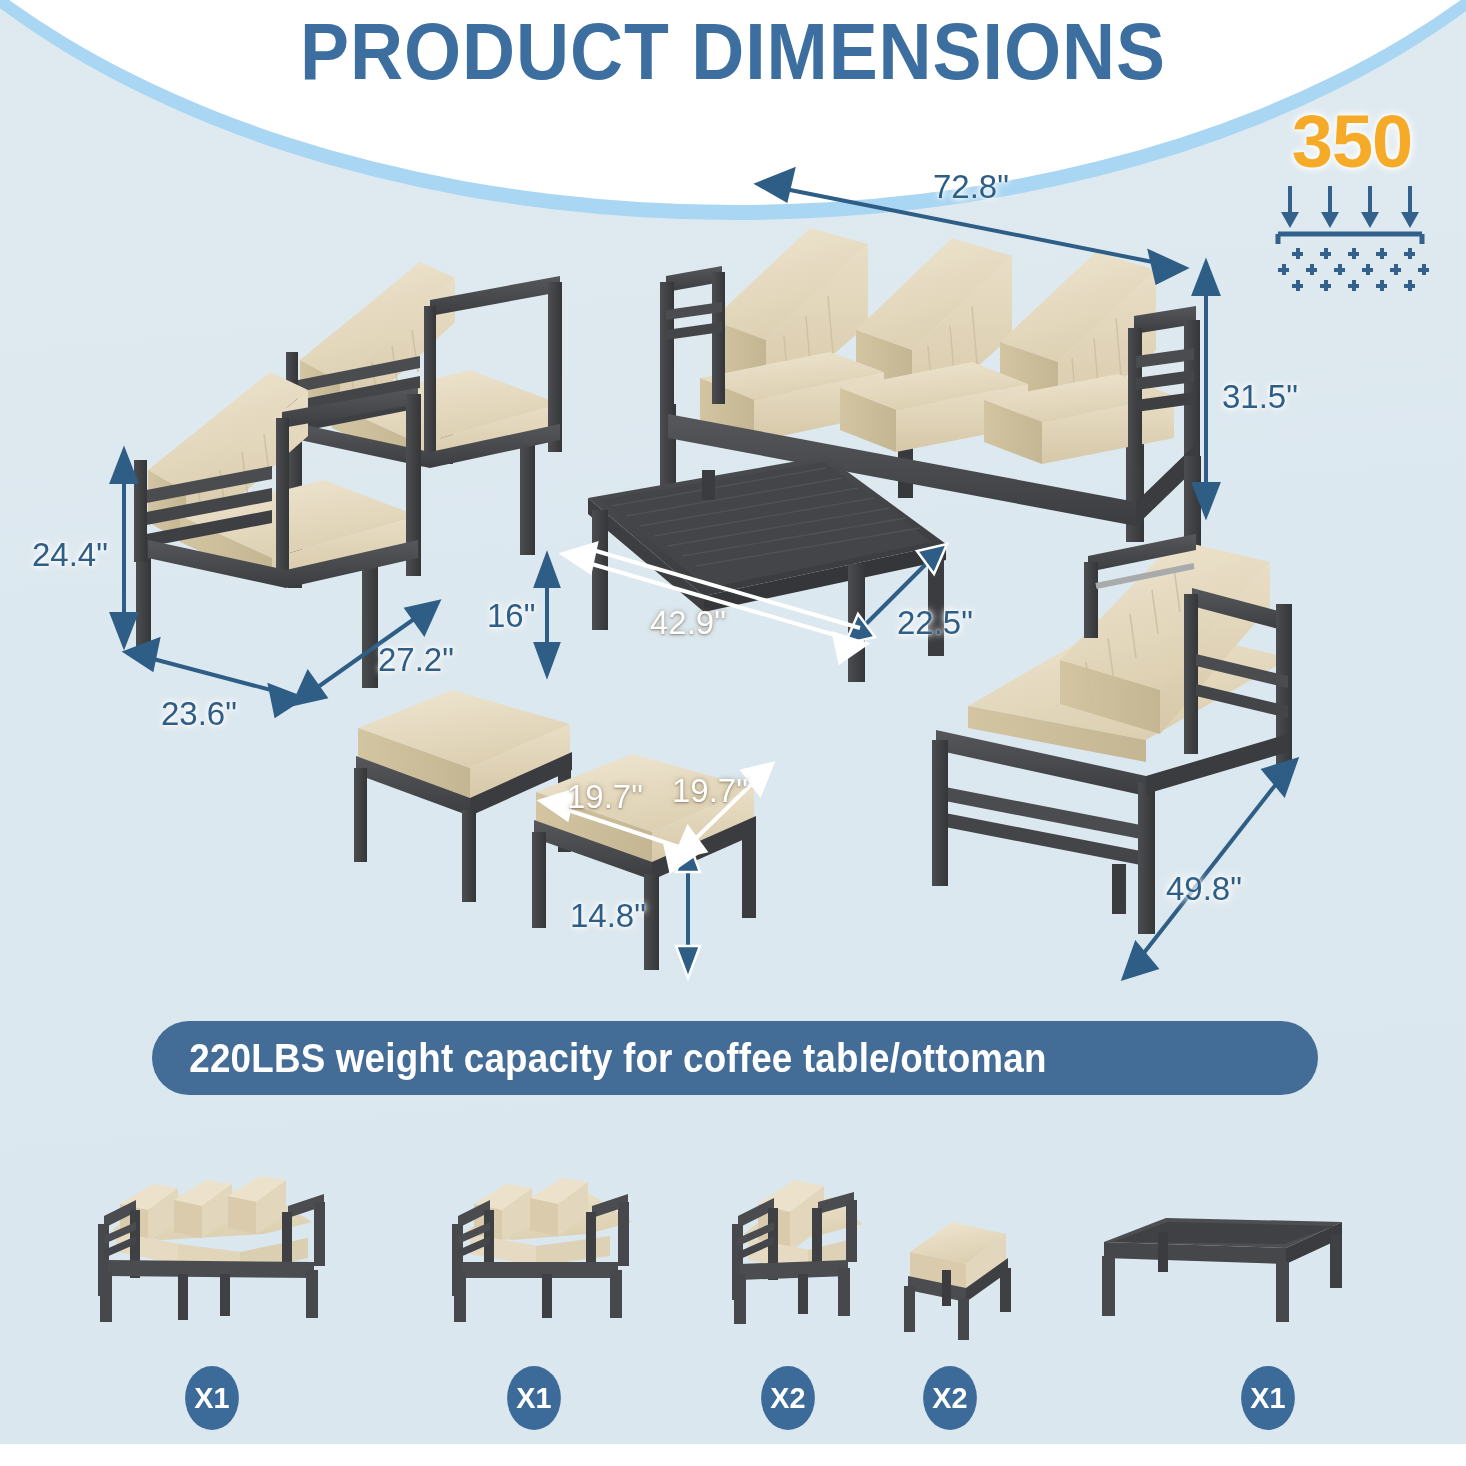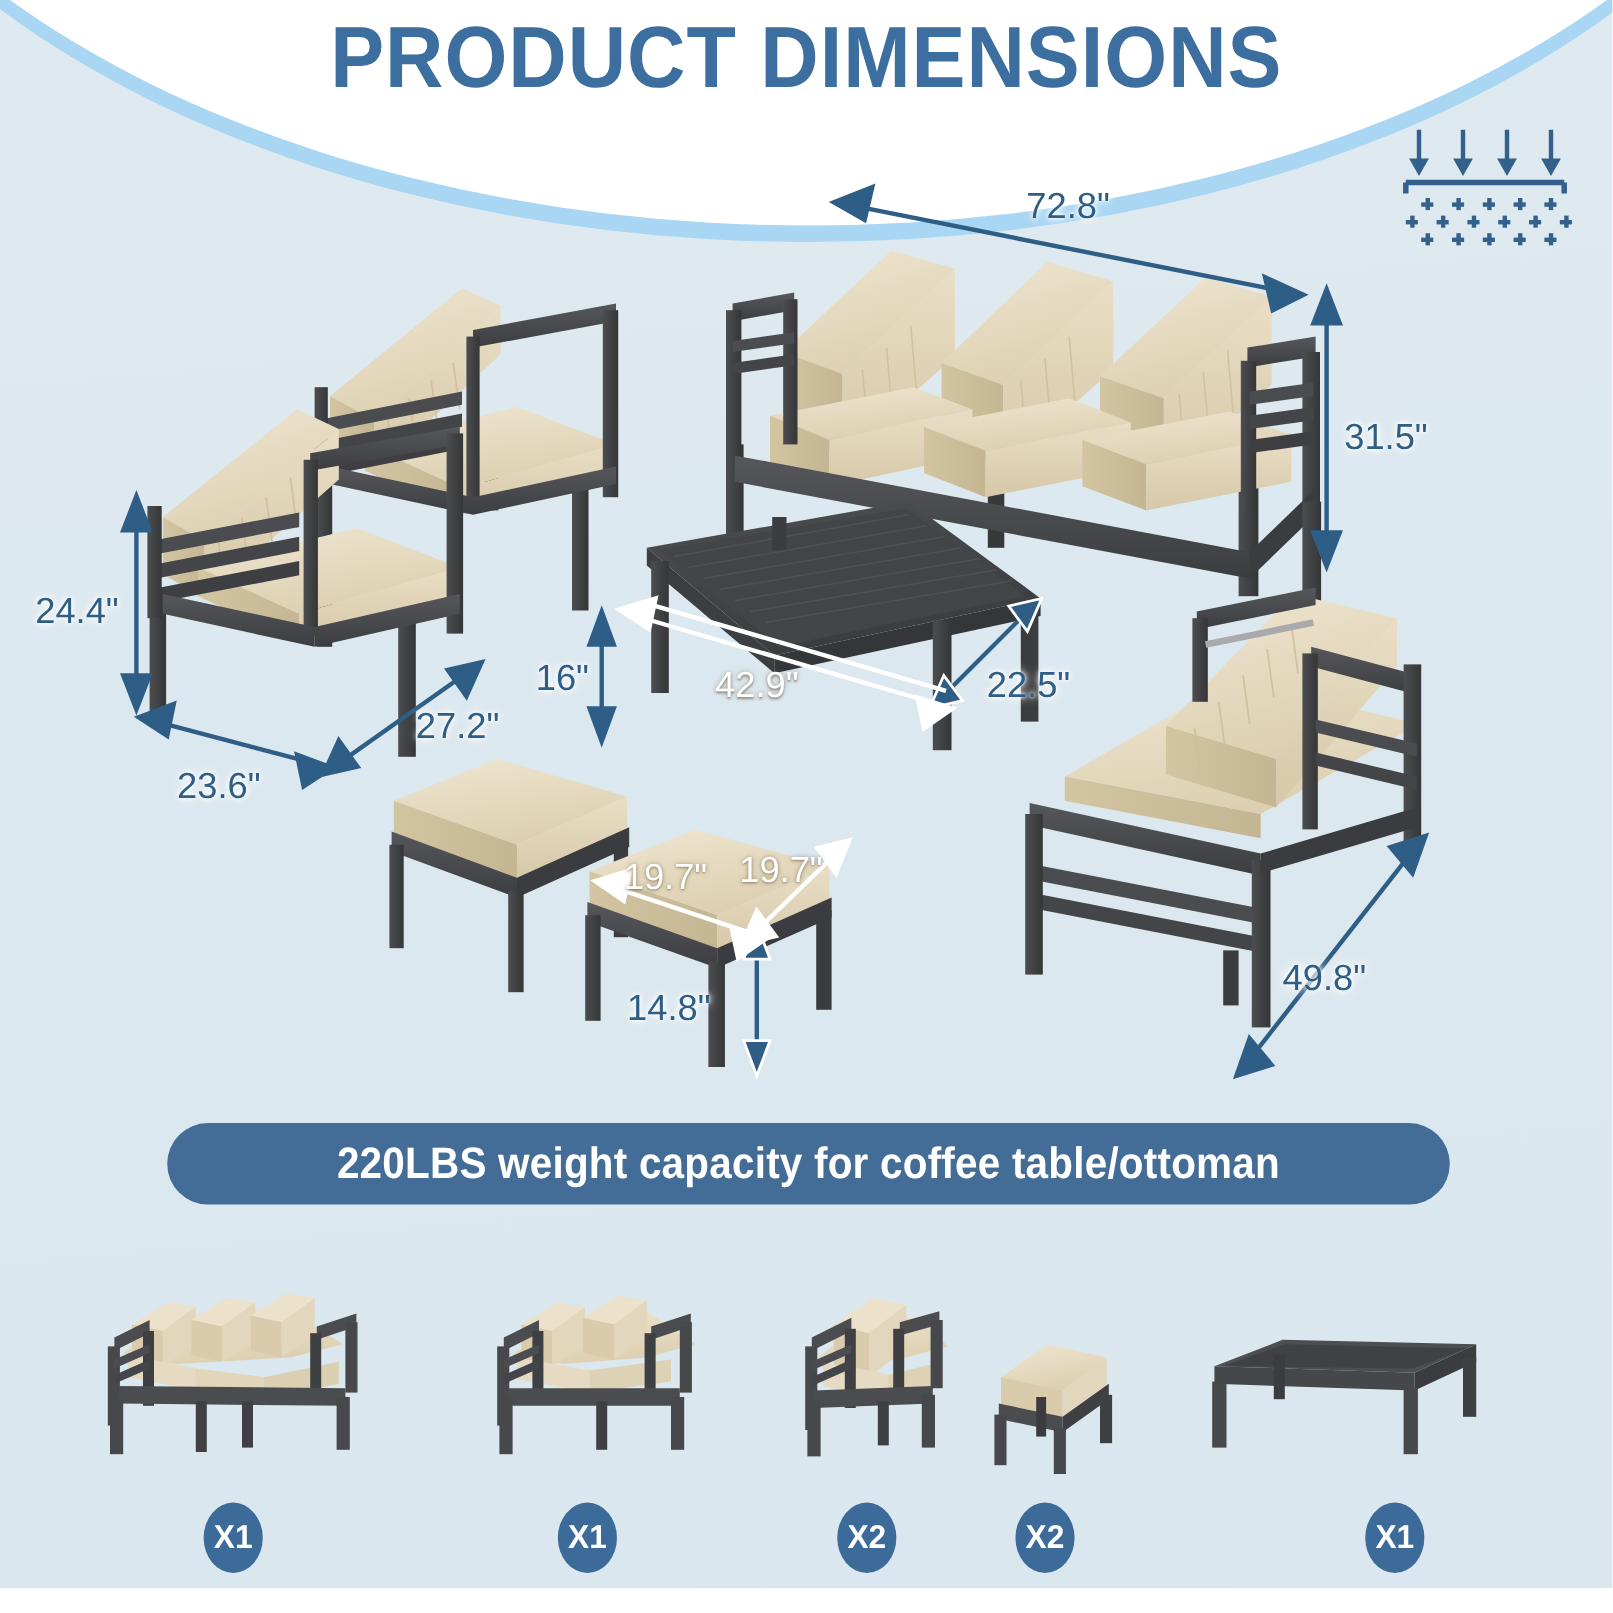--- a/index.html
+++ b/index.html
@@ -109,21 +109,21 @@
 
   
   .capacity-pill {
     position: absolute;
     left: 152px; top: 1021px;
     width: 1166px; height: 74px;
     background: #436d97;
     border-radius: 37px;
     display: flex;
     align-items: center;
-    justify-content: center;
+    justify-content: flex-start;
   }
   .capacity-text {
     color: #ffffff;
     font-weight: 700;
     font-size: 40px;
     transform: scaleX(0.92);
     white-space: nowrap;
     letter-spacing: 0.2px;
   }
 
@@ -157,20 +157,21 @@
 <div id="root">
 
   <div class="bg-plate"></div>
   <div class="arc-blue"></div>
   <div class="arc-white"></div>
   <div class="bg-bottom-white"></div>
 
   <div class="page-title">PRODUCT DIMENSIONS</div>
 
   <div class="lbs-badge">
+    <div class="lbs-num">350</div>
     <div class="lbs-graphic">
       <svg width="176" height="116" viewBox="0 0 176 116">
         <g stroke="#33618c" stroke-width="4" fill="none">
           <line x1="26" y1="4" x2="26" y2="36"></line>
           <line x1="66" y1="4" x2="66" y2="36"></line>
           <line x1="106" y1="4" x2="106" y2="36"></line>
           <line x1="146" y1="4" x2="146" y2="36"></line>
         </g>
         <g fill="#33618c">
           <polygon points="26,46 17,30 35,30"></polygon>

